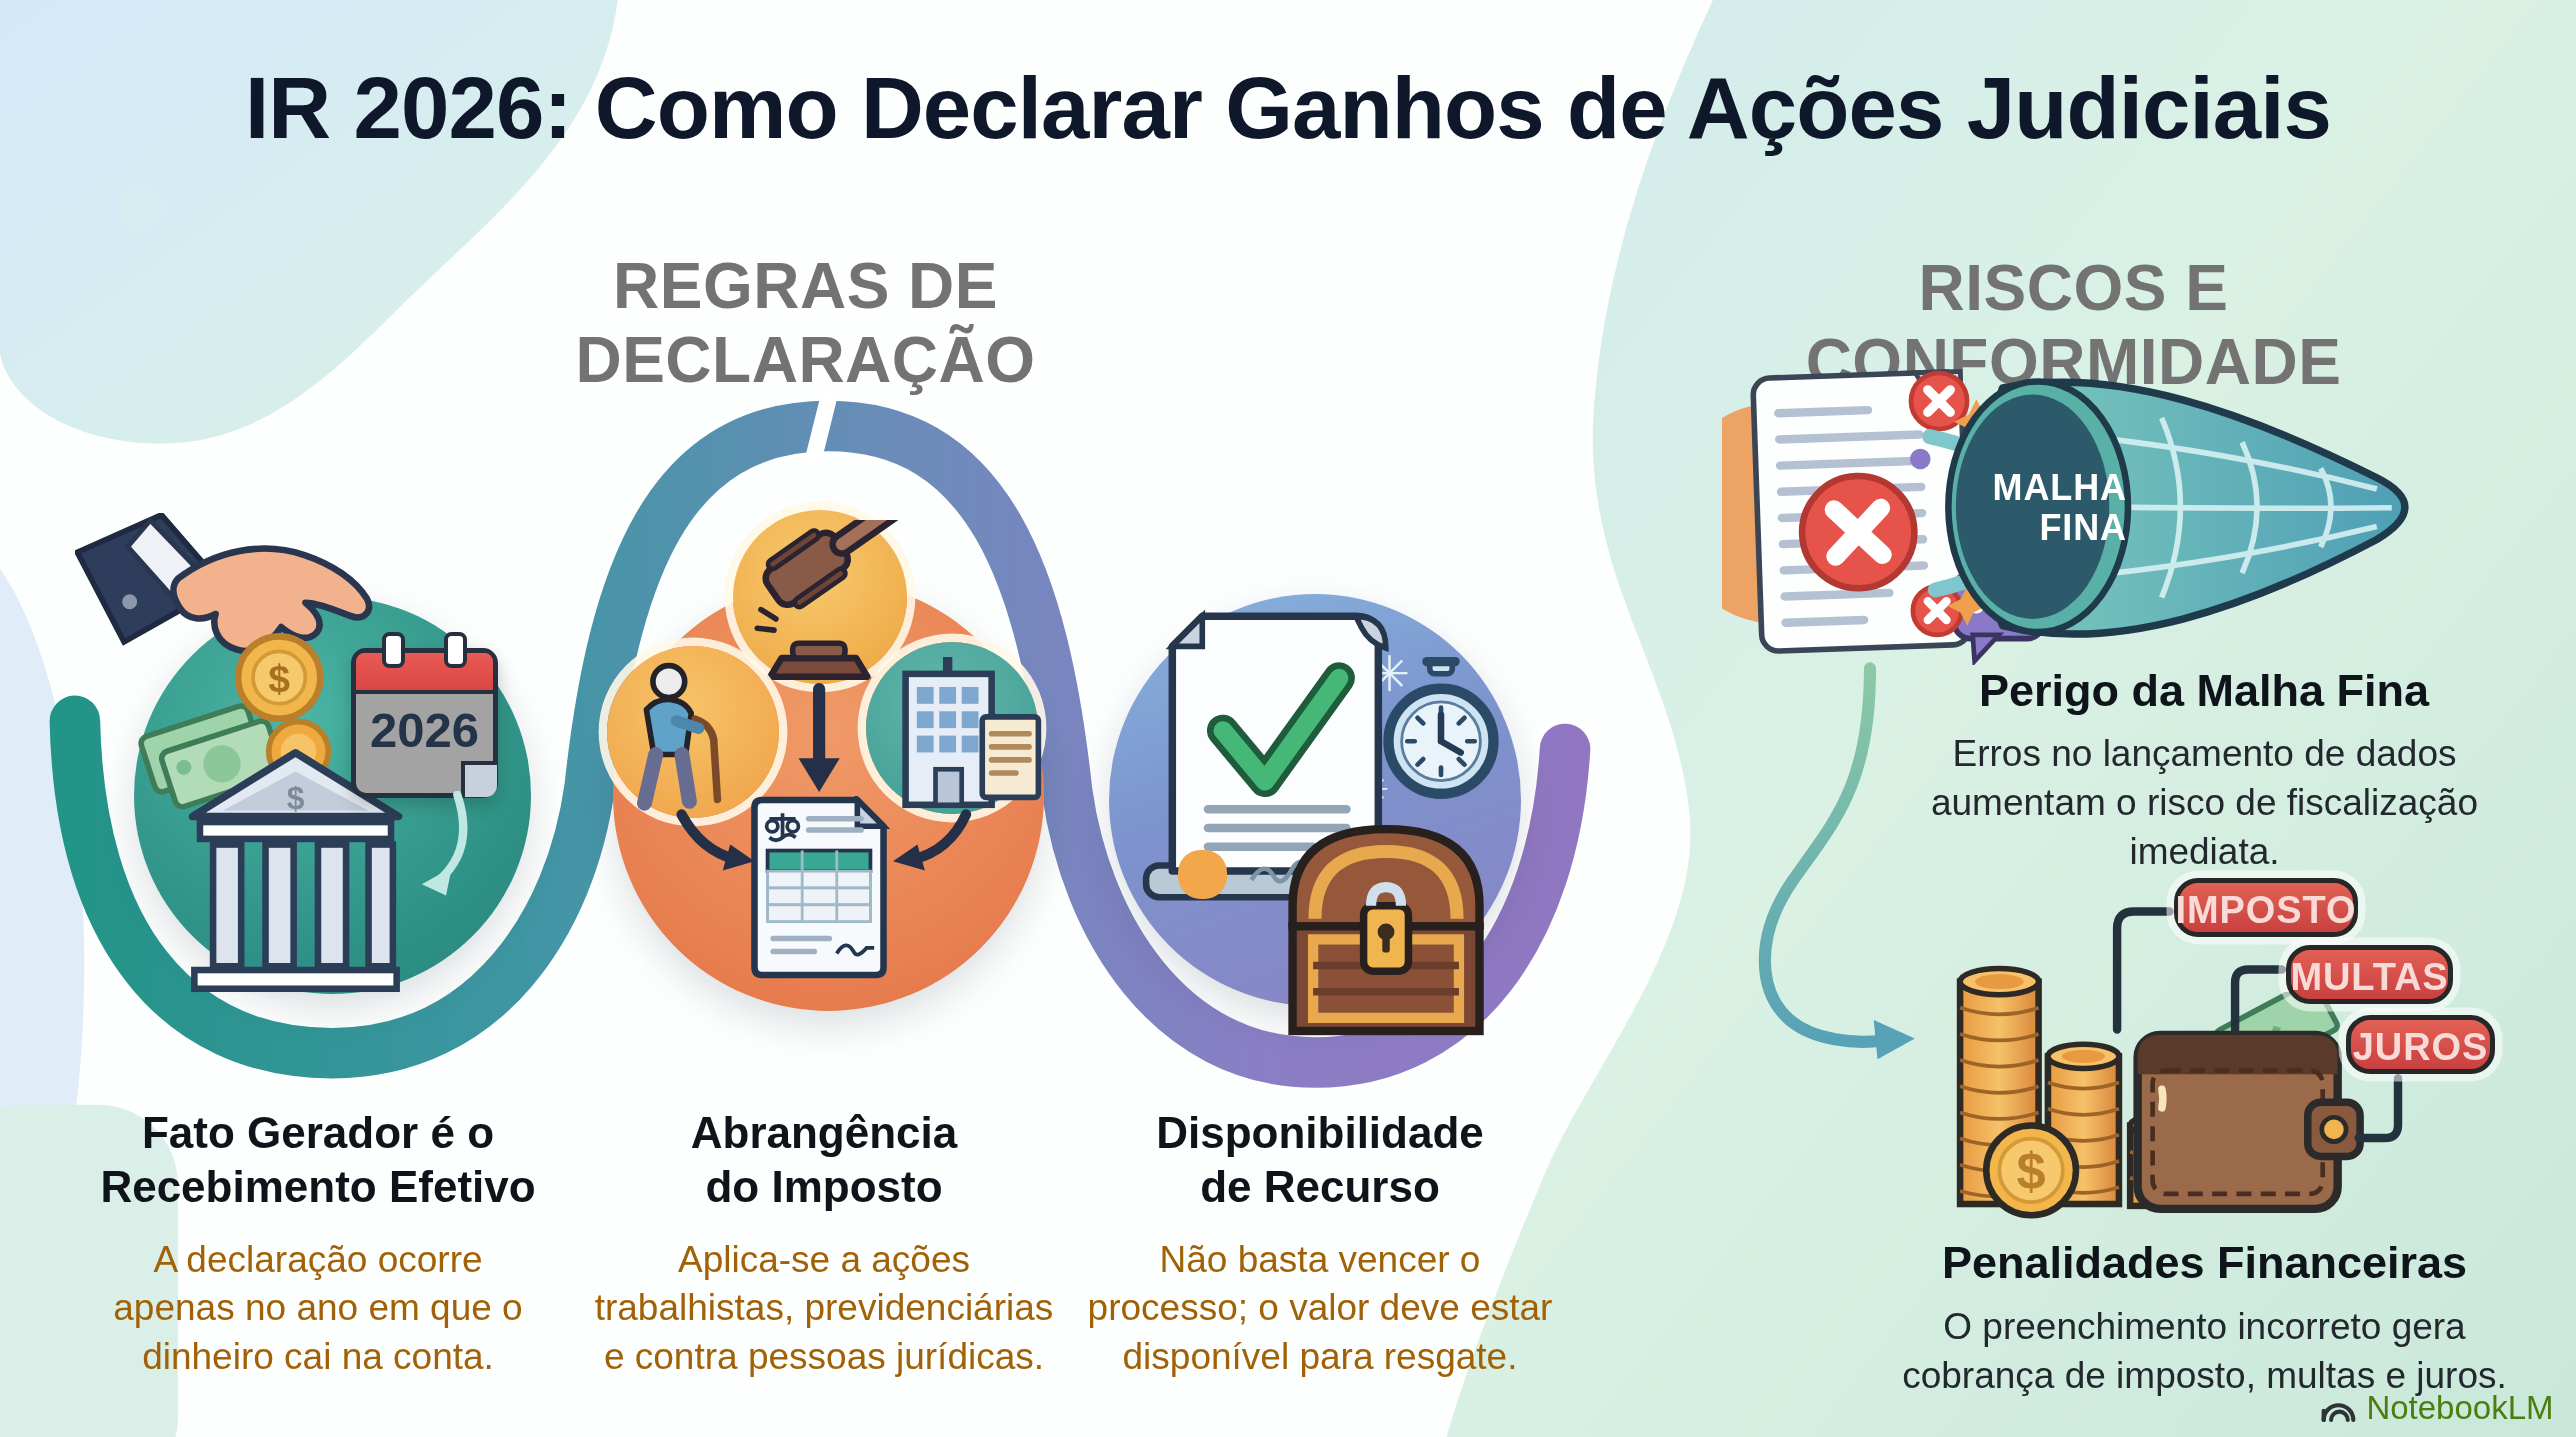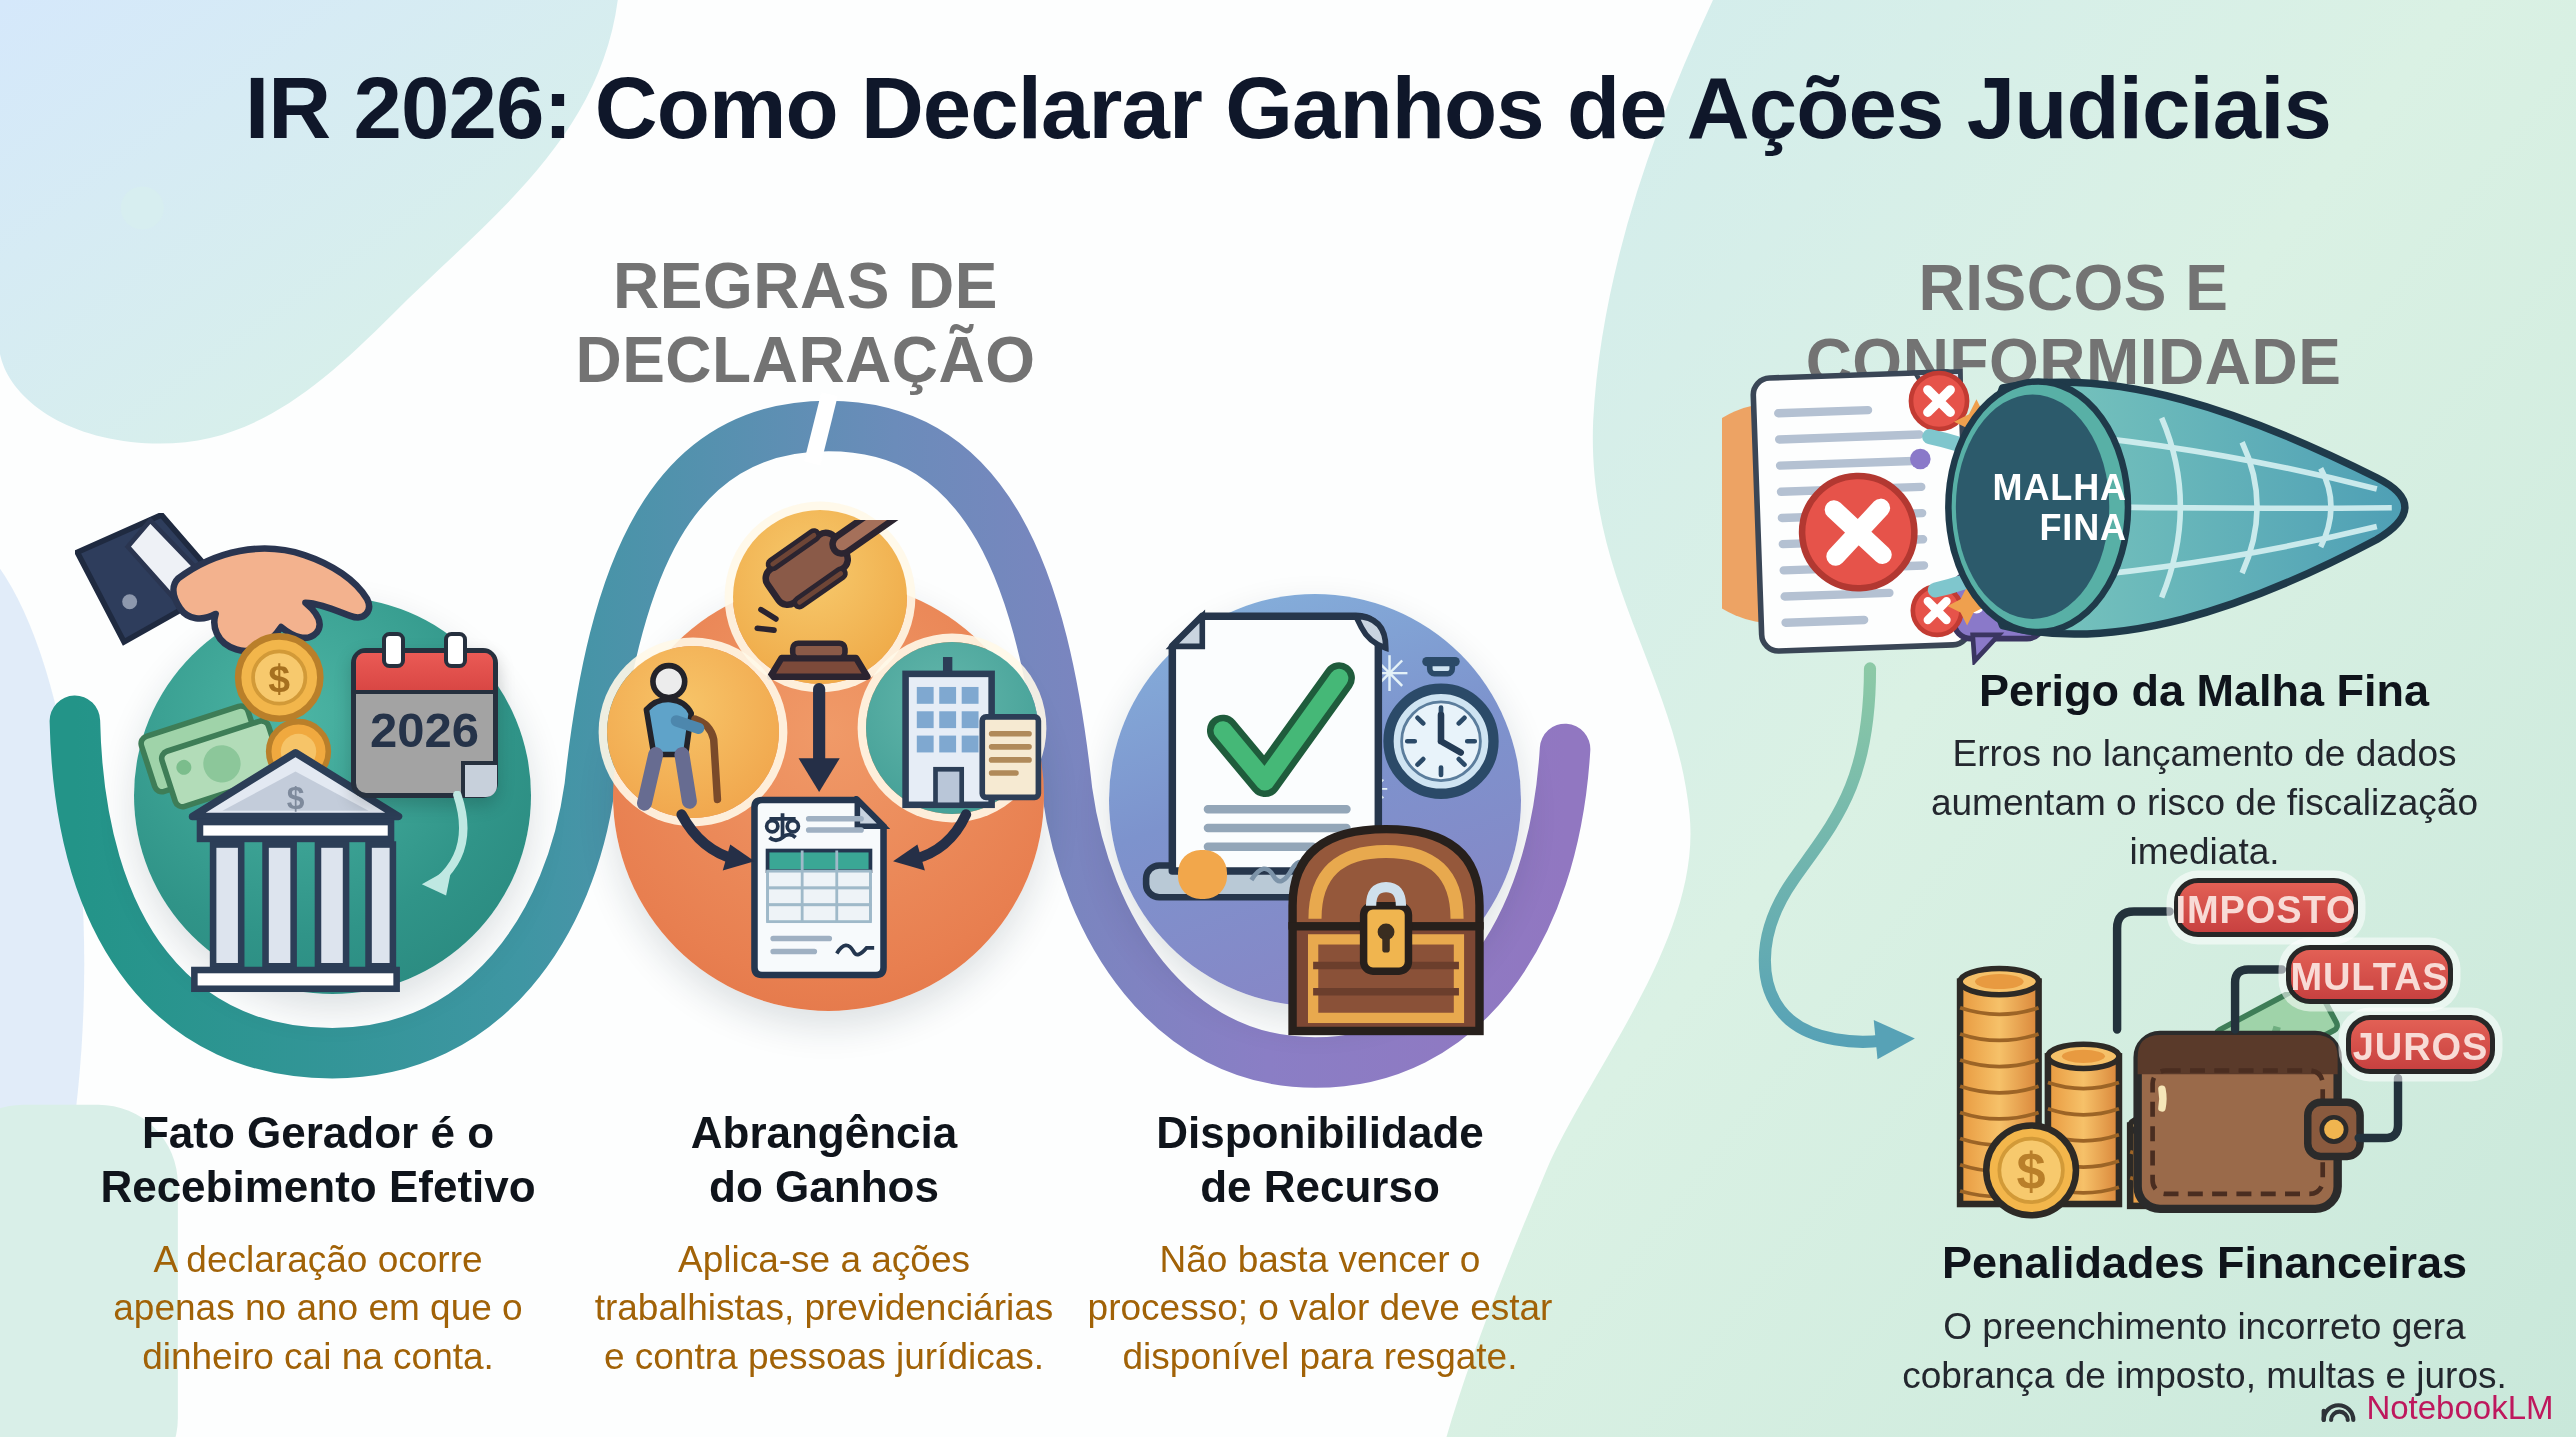--- a/index.html
+++ b/index.html
@@ -22,21 +22,21 @@
          font-weight:700;font-size:38px;letter-spacing:0.9px;
          box-shadow:0 0 0 7.5px rgba(255,255,255,.55);}
   .funnel-label{font-size:36px;font-weight:700;color:#ffffff;line-height:1.12;letter-spacing:0.9px;
                 text-align:right;}
   .calendar{position:absolute;width:137px;height:140px;background:#a3a3a3;border:5.6px solid #26303e;
             border-radius:15px;box-shadow:0 7.5px 17px rgba(0,0,0,.18);}
   .calendar .bar{position:absolute;top:0;left:0;right:0;height:37px;background:linear-gradient(180deg,#ea5a55,#d94744);
                  border-radius:8.4px 8.4px 0 0;border-bottom:4.7px solid #26303e;}
   .calendar .ring{position:absolute;top:-20.6px;width:15px;height:28px;background:#ffffff;border:4.7px solid #26303e;border-radius:7.5px;}
   .calendar .year{position:absolute;top:49px;left:0;right:0;text-align:center;font-size:49px;font-weight:700;color:#253349;}
-  .watermark{display:flex;align-items:center;gap:9.4px;font-size:33px;color:#be185d;font-weight:500;}
+  .watermark{display:flex;align-items:center;gap:9.4px;font-size:33px;color:#4d7c0f;font-weight:500;}
 </style>
 </head>
 <body>
 
 <div id="canvas">
 
   <svg class="abs" style="left:0;top:0;" width="2576" height="1438" viewBox="0 0 2752 1536">
     <defs>
       <linearGradient id="panelGrad" x1="0" y1="0" x2="1" y2="1">
         <stop offset="0" stop-color="#d2ecee"></stop>
@@ -245,21 +245,21 @@
 
   <div class="abs ctr" style="left:56px;top:1106px;width:524px;">
     <div class="step-title pre">Fato Gerador é o
 Recebimento Efetivo</div>
     <div class="step-desc pre" style="margin-top:22.5px;">A declaração ocorre
 apenas no ano em que o
 dinheiro cai na conta.</div>
   </div>
   <div class="abs ctr" style="left:562px;top:1106px;width:524px;">
     <div class="step-title pre">Abrangência
-do Ganhos</div>
+do Imposto</div>
     <div class="step-desc pre" style="margin-top:22.5px;">Aplica-se a ações
 trabalhistas, previdenciárias
 e contra pessoas jurídicas.</div>
   </div>
   <div class="abs ctr" style="left:1058px;top:1106px;width:524px;">
     <div class="step-title pre">Disponibilidade
 de Recurso</div>
     <div class="step-desc pre" style="margin-top:22.5px;">Não basta vencer o
 processo; o valor deve estar
 disponível para resgate.</div>

